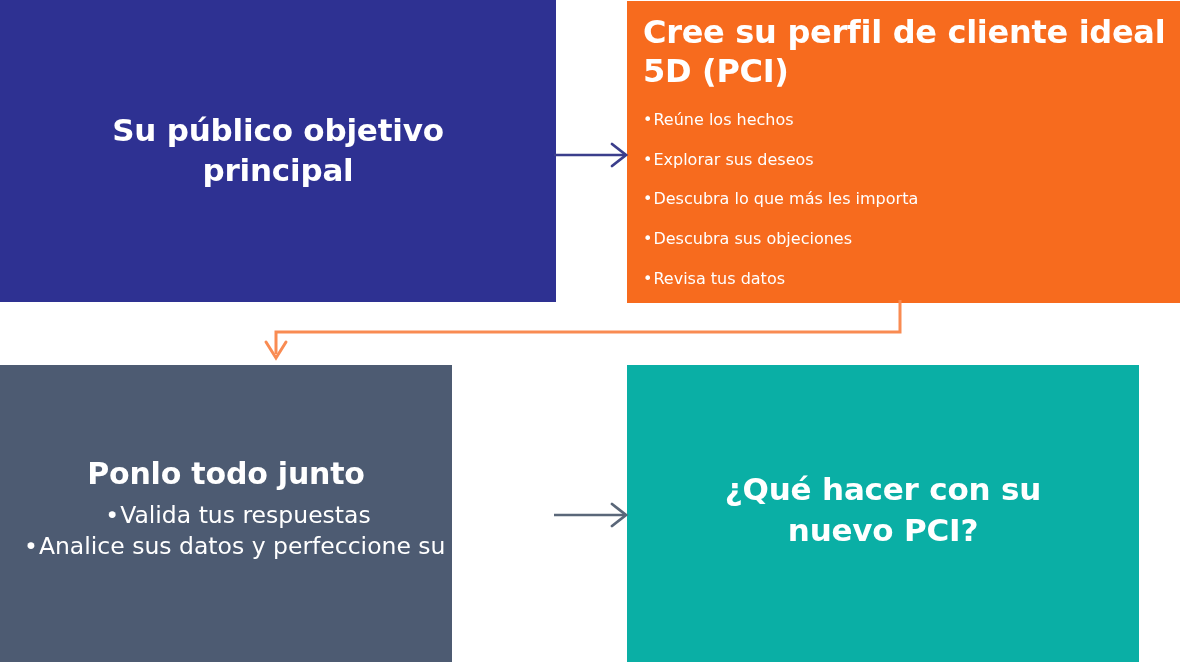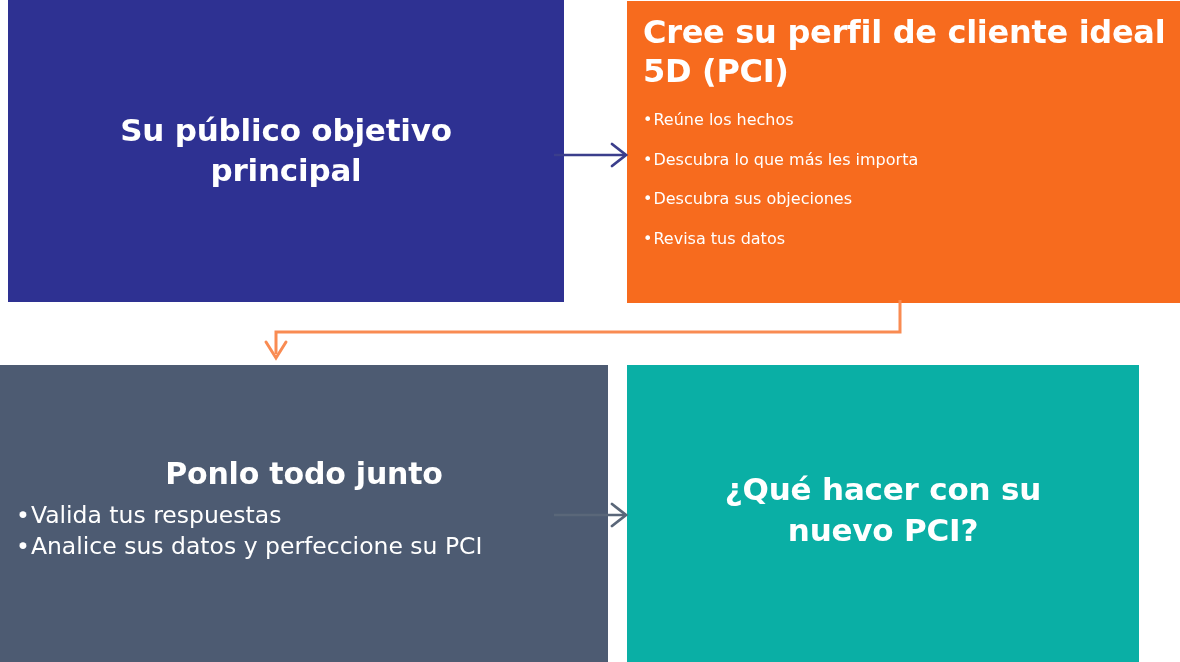--- a/index.html
+++ b/index.html
@@ -21,21 +21,21 @@
   }
 
   .box {
     position: absolute;
     box-sizing: border-box;
     color: #ffffff;
   }
 
   
   #box-audience {
-    left: 8px;
+    left: 0px;
     top: 0px;
     width: 556px;
     height: 302px;
     background: #2E3192;
     display: flex;
     align-items: center;
     justify-content: center;
   }
   #box-audience .title {
     font-size: 31px;
@@ -76,37 +76,38 @@
   #box-profile .bullets li .dot,
   #box-summary .bullets li .dot {
     display: inline-block;
     margin-right: 1px;
   }
 
   
   #box-summary {
     left: 0px;
     top: 365px;
-    width: 608px;
+    width: 452px;
     height: 297px;
     background: #4D5B72;
     padding: 0;
   }
   #box-summary .title {
     font-size: 30px;
     font-weight: bold;
     text-align: center;
     line-height: 1.2;
     margin: 91px 0 8px 0;
     letter-spacing: -0.2px;
   }
   #box-summary .bullets {
     list-style: none;
     margin: 0;
-    padding: 0 0 0 16px;
+    padding: 0 0 0 24px;
+    text-align: center;
   }
   #box-summary .bullets li {
     font-size: 23.5px;
     line-height: 1.33;
     white-space: nowrap;
   }
 
   
   #box-next {
     left: 627px;
@@ -158,20 +159,21 @@
 <div id="canvas">
 
   <div class="box" id="box-audience">
     <div class="title">Su público objetivo principal</div>
   </div>
 
   <div class="box" id="box-profile">
     <div class="title">Cree su perfil de cliente ideal 5D (PCI)</div>
     <ul class="bullets">
       <li><span class="dot">•</span><span>Reúne los hechos</span></li>
+      <li><span class="dot">•</span><span>Explorar sus deseos</span></li>
       <li><span class="dot">•</span><span>Descubra lo que más les importa</span></li>
       <li><span class="dot">•</span><span>Descubra sus objeciones</span></li>
       <li><span class="dot">•</span><span>Revisa tus datos</span></li>
     </ul>
   </div>
 
   <div class="box" id="box-summary">
     <div class="title">Ponlo todo junto</div>
     <ul class="bullets">
       <li><span class="dot">•</span><span>Valida tus respuestas</span></li>

